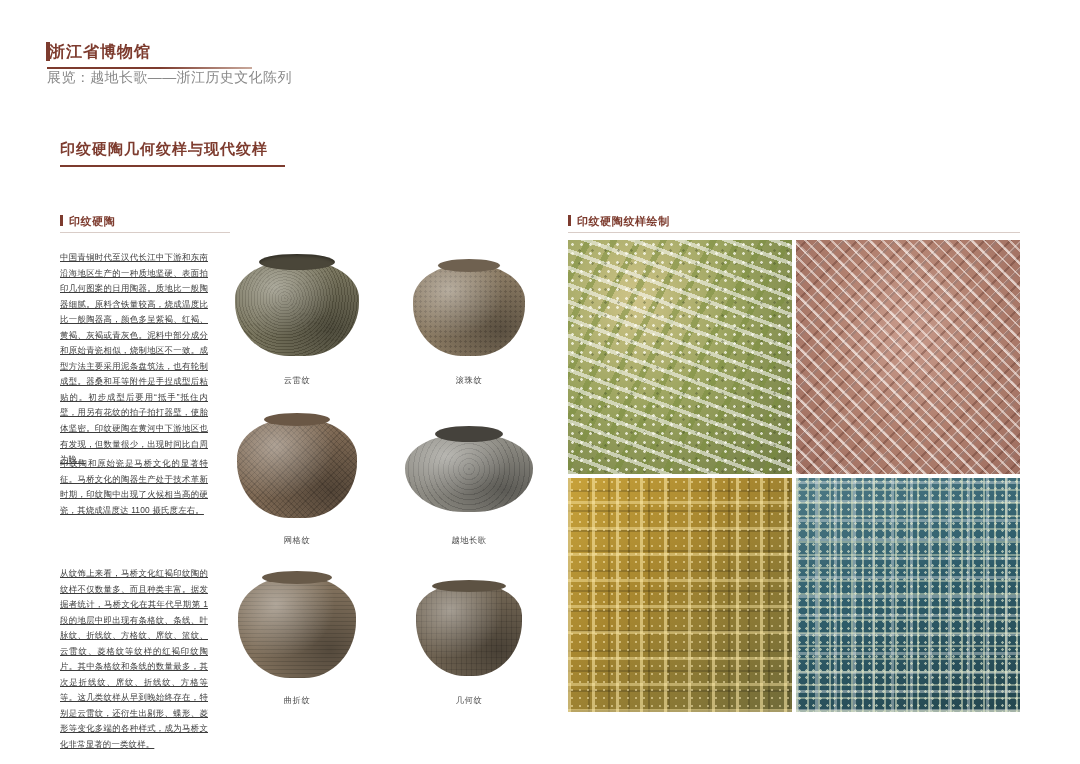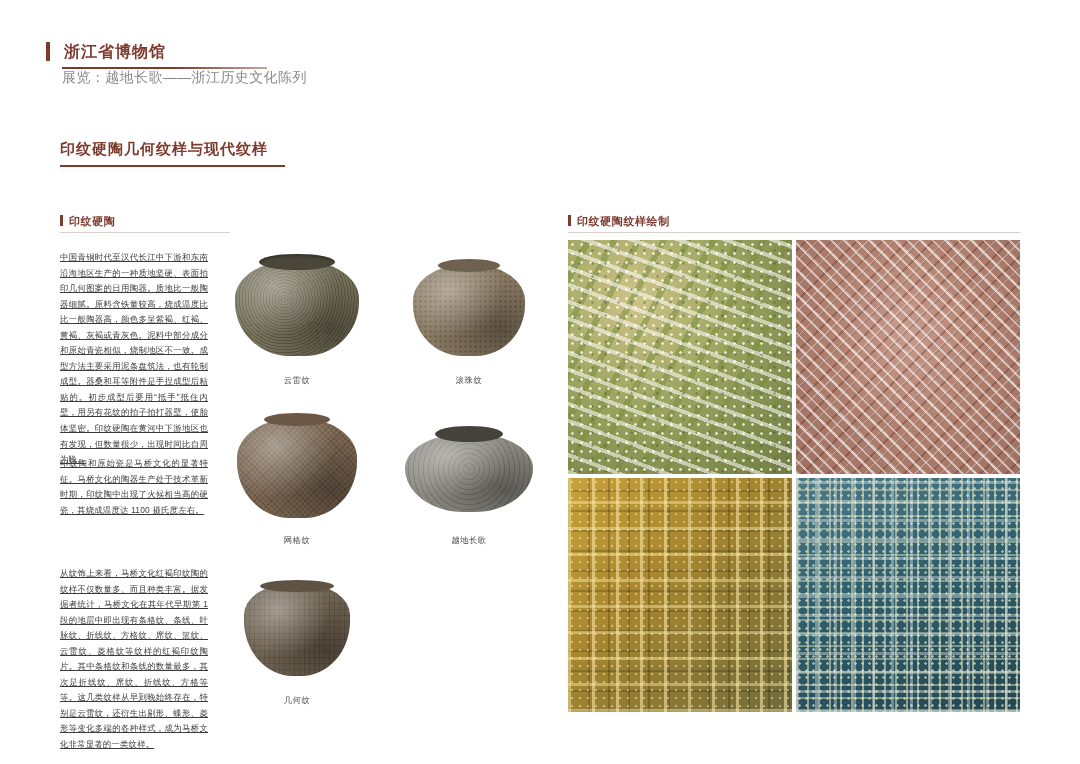--- a/index.html
+++ b/index.html
@@ -19,21 +19,21 @@
     position: absolute;
     left: 0; top: 0;
     width: 1080px;
     height: 764px;
     background: #ffffff;
   }
 
   
   .header {
     position: absolute;
-    left: 62px;
+    left: 47px;
     top: 42px;
     width: 420px;
   }
   .museum-title {
     font-size: 16px;
     font-weight: bold;
     color: #7d3b2e;
     letter-spacing: 1px;
     line-height: 1.2;
     padding-left: 2px;
@@ -314,20 +314,29 @@
     <div class="pot-cell">
       <div class="pot-img">
         <div class="vessel tex-conc" style="width:128px;height:78px;top:34px;background-color:#8c8a82;border-radius:46% 46% 46% 46% / 44% 44% 56% 56%;">
           <div class="shade"></div>
         </div>
         <div class="rim" style="width:68px;height:16px;top:26px;background:#45423c;"></div>
       </div>
       <div class="pot-caption">越地长歌</div>
     </div>
 
+    <div class="pot-cell">
+      <div class="pot-img">
+        <div class="vessel tex-zig" style="width:118px;height:102px;top:16px;background-color:#80705c;">
+          <div class="shade"></div>
+        </div>
+        <div class="rim" style="width:70px;height:13px;top:11px;background:#685a49;"></div>
+      </div>
+      <div class="pot-caption">曲折纹</div>
+    </div>
 
     <div class="pot-cell">
       <div class="pot-img">
         <div class="vessel tex-geo" style="width:106px;height:92px;top:24px;background-color:#6f6352;border-radius:42% 42% 46% 46% / 34% 34% 60% 60%;">
           <div class="shade"></div>
         </div>
         <div class="rim" style="width:74px;height:12px;top:20px;background:#5d5243;"></div>
       </div>
       <div class="pot-caption">几何纹</div>
     </div>

